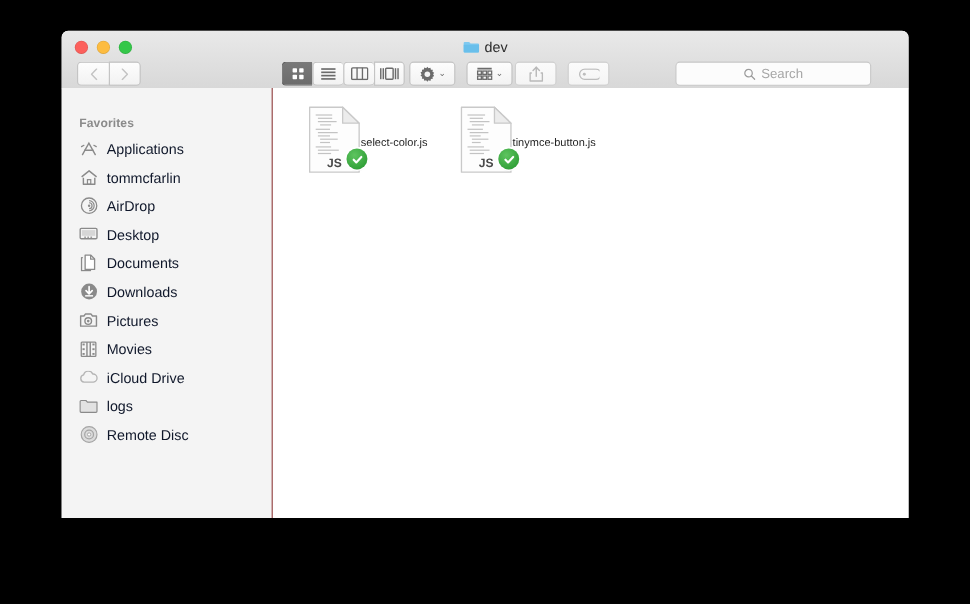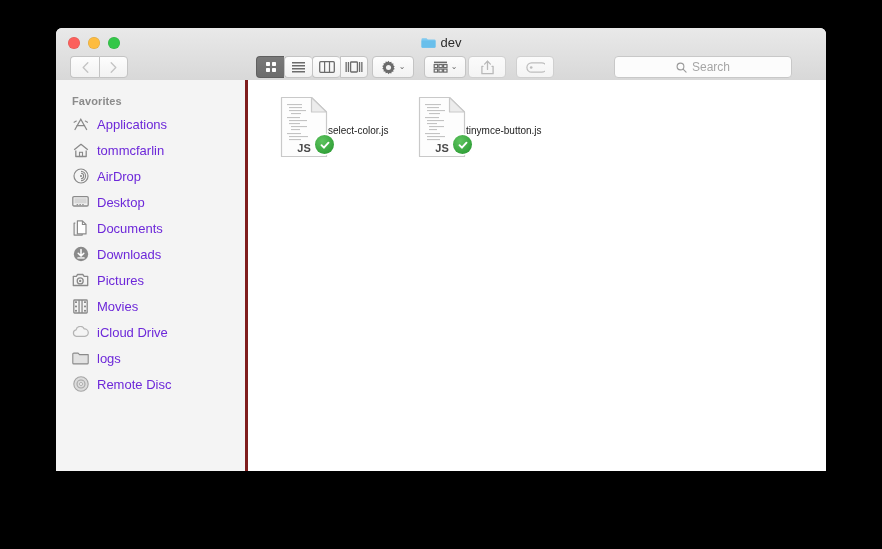--- a/index.html
+++ b/index.html
@@ -166,22 +166,22 @@
     top: 52px;
     left: 0;
     right: 0;
     bottom: 0;
     display: flex;
   }
 
   .sidebar {
     width: 192px;
     background: #f4f4f4;
-    border-right: 3px solid #7f1d1d;
-    padding-top: 11px;
+    border-right: 1px solid #7f1d1d;
+    padding-top: 22px;
     box-sizing: border-box;
     overflow: hidden;
   }
 
   .sb-section {
     font-size: 11px;
     font-weight: bold;
     color: #8b8b8b;
     padding: 4px 0 4px 16px;
     letter-spacing: 0.1px;
@@ -199,21 +199,21 @@
     width: 17px;
     height: 17px;
     flex: 0 0 17px;
     display: flex;
     align-items: center;
     justify-content: center;
     color: #8a8a8a;
   }
   .sb-label {
     font-size: 13px;
-    color: #6d28d9;
+    color: #0f172a;
     white-space: nowrap;
   }
 
   .content {
     flex: 1;
     background: #ffffff;
     position: relative;
     padding: 16px 0 0 18px;
   }
 

